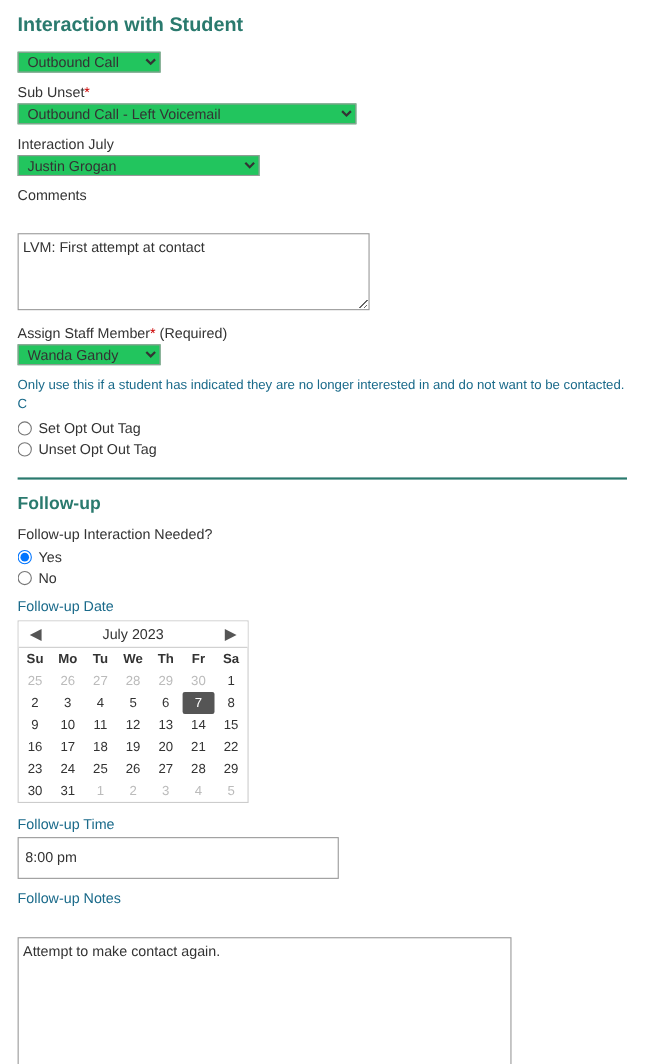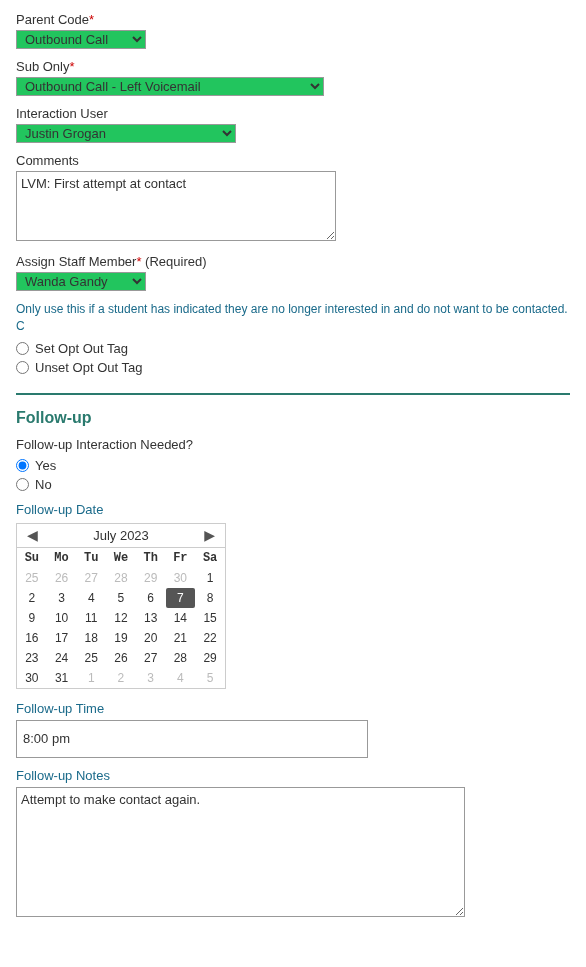--- a/index.html
+++ b/index.html
@@ -51,20 +51,21 @@
     select#assign-staff { width: 130px; }
     textarea {
       width: 320px;
       height: 70px;
       border: 1px solid #999;
       font-size: 13px;
       padding: 4px;
       resize: vertical;
       font-family: Arial, sans-serif;
       color: #333;
+      margin-top: 24px;
     }
     .opt-out-note {
       font-size: 12px;
       color: #1a6a8a;
       margin-bottom: 6px;
       max-width: 560px;
       line-height: 1.4;
     }
     .radio-group {
       display: flex;
@@ -119,41 +120,40 @@
       width: 100%;
       border-collapse: collapse;
     }
     .calendar-grid th {
       font-size: 12px;
       font-weight: bold;
       color: #333;
       text-align: center;
       padding: 3px 0;
       width: 30px;
-      font-family: Liberation Mono, monospace;
     }
     .calendar-grid td {
       font-size: 12px;
       text-align: center;
       padding: 3px 0;
       width: 30px;
       cursor: pointer;
       color: #333;
       margin-top: 44px;
     }
     .calendar-grid td.other-month {
       color: #bbb;
     }
     .calendar-grid td.today-selected {
       background: #555;
       color: #fff;
       border-radius: 2px;
     }
     .followup-time-input {
-      width: 352px;
+      width: 292px;
       height: 26px;
       border: 1px solid #999;
       font-size: 13px;
       padding: 18px 6px;
       color: #333;
     }
     .followup-notes-textarea {
       width: 449px;
       height: 130px;
       border: 1px solid #999;
@@ -168,41 +168,39 @@
       font-size: 13px;
       margin-bottom: 4px;
       display: block;
     }
   </style>
 </head>
 <body>
 
 <div class="page-container">
 
-
-  <div class="field-group">
-    <label class="field-label" for="parent-code">
-      <span>Parent Code</span><span class="required">*</span>
-    </label>
+  <h2>Interaction with Student</h2>
+
+  <div class="field-group">
     <select id="parent-code">
       <option>Outbound Call</option>
     </select>
   </div>
 
   <div class="field-group">
     <label class="field-label" for="sub-code">
-      <span>Sub Only</span><span class="required">*</span>
+      <span>Sub Unset</span><span class="required">*</span>
     </label>
     <select id="sub-code">
       <option>Outbound Call - Left Voicemail</option>
     </select>
   </div>
 
   <div class="field-group">
-    <label class="field-label" for="interaction-user">Interaction User</label>
+    <label class="field-label" for="interaction-user">Interaction July</label>
     <select id="interaction-user">
       <option>Justin Grogan</option>
     </select>
   </div>
 
   <div class="field-group">
     <label class="field-label" for="comments">Comments</label>
     <textarea id="comments" style="">LVM: First attempt at contact</textarea>
   </div>
 

